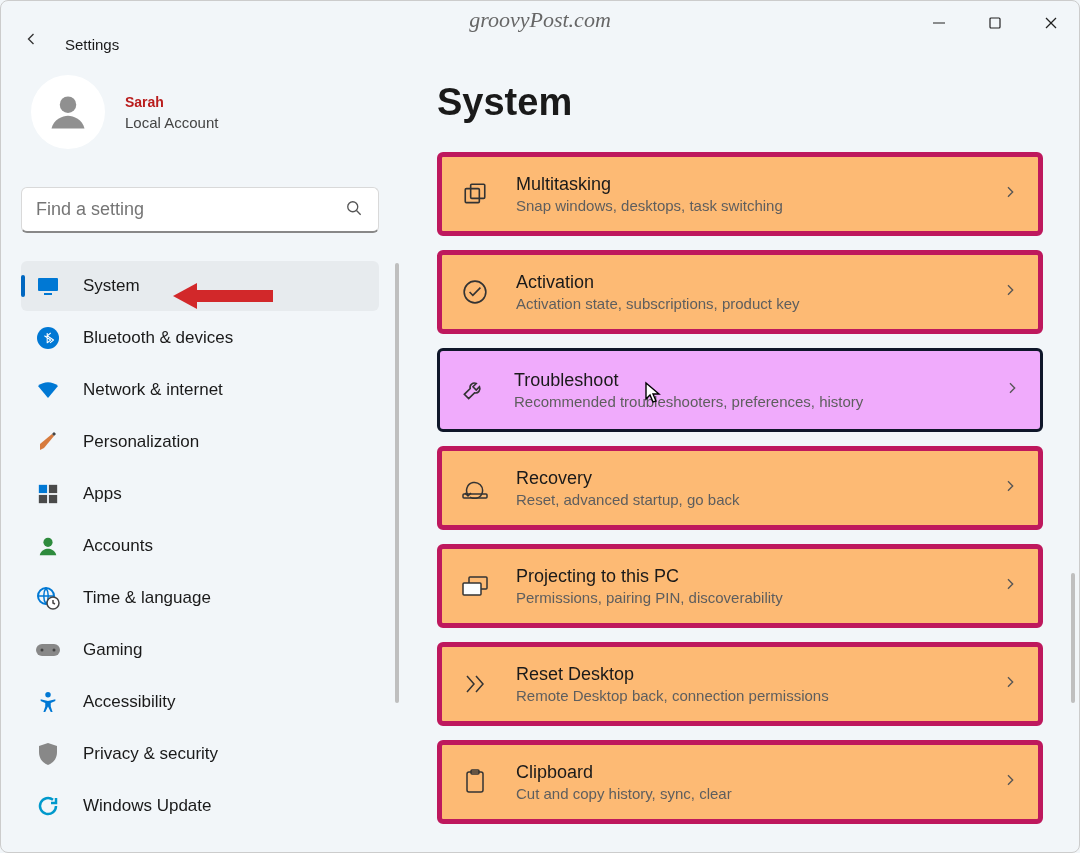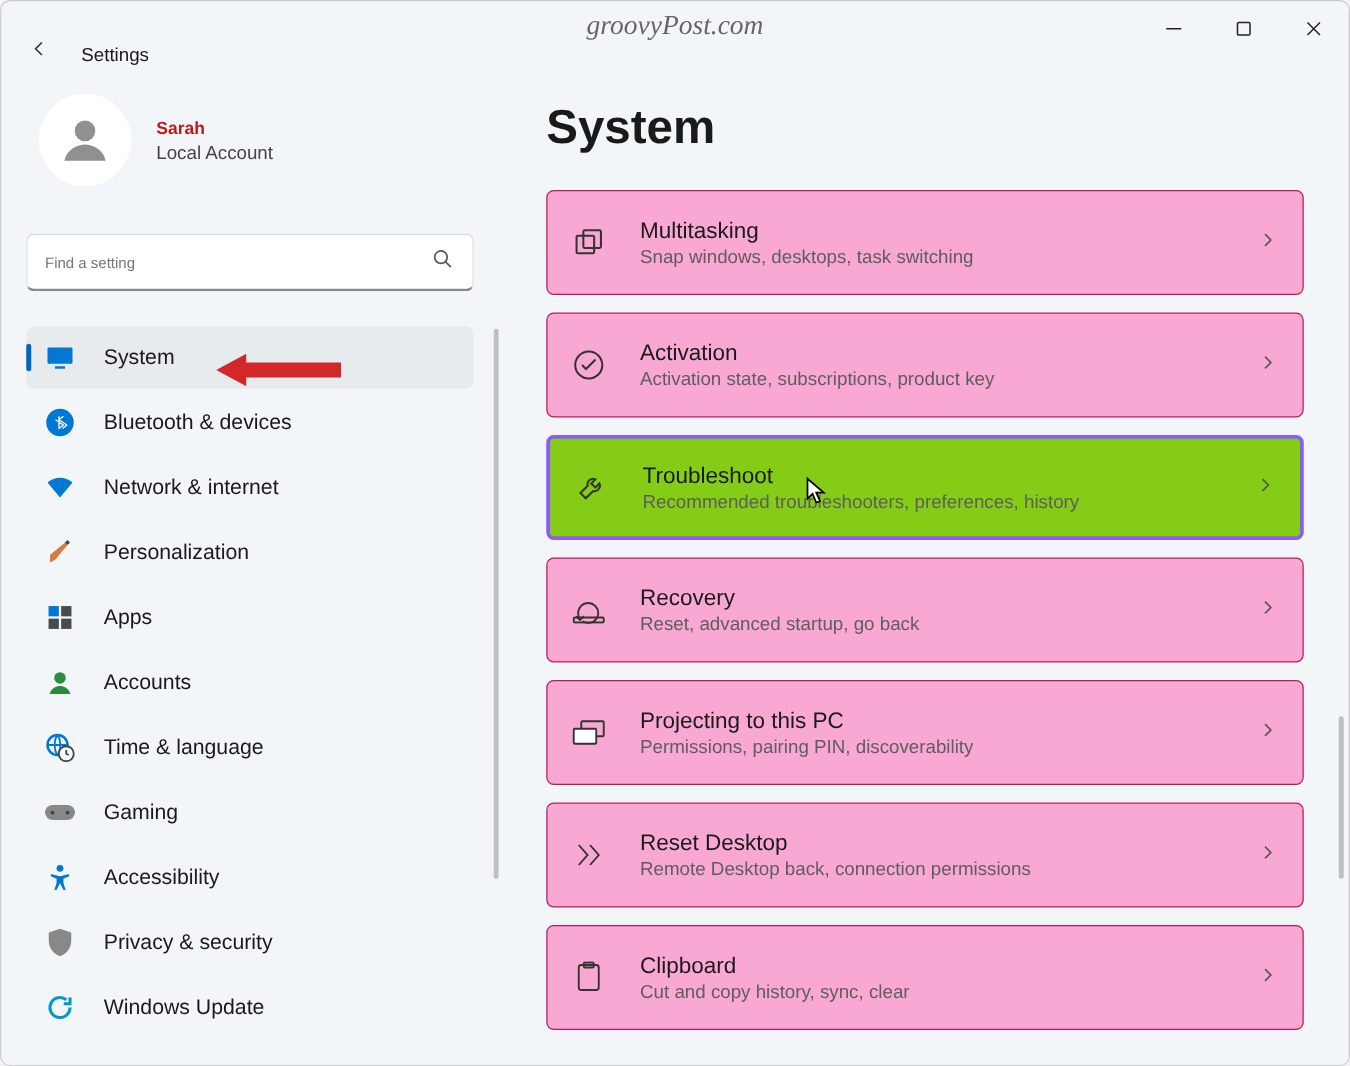--- a/index.html
+++ b/index.html
@@ -82,21 +82,21 @@
     height: 46px;
     background: #fff;
     border: 1px solid #d9d9d9;
     border-bottom: 2px solid #888;
     border-radius: 6px;
     display: flex; align-items: center;
     padding: 0 14px;
   }
   .search input {
     flex: 1; border: none; outline: none;
-    font-size: 12px; color: #555;
+    font-size: 18px; color: #555;
     background: transparent;
   }
   .search .sicon { color: #555; }
   .nav {
     padding: 6px 6px;
     position: relative;
   }
   .nav-scroll-track {
     position: absolute;
     right: 0px;
@@ -137,33 +137,33 @@
     overflow: hidden;
     position: relative;
   }
   .main h1 {
     font-size: 38px;
     font-weight: 600;
     color: #1a1a1a;
     margin-bottom: 28px;
   }
   .card {
-    background: #f9a8d4;
-    border: 1px solid #be185d;
+    background: #fdba74;
+    border: 5px solid #be185d;
     border-radius: 6px;
     height: 84px;
     margin-bottom: 14px;
     display: flex;
     align-items: center;
     padding: 0 20px 0 18px;
     cursor: pointer;
   }
   .card.highlight {
-    border: 3px solid #8b5cf6;
-    background: #84cc16;
+    border: 3px solid #0f172a;
+    background: #f0abfc;
   }
   .card .cicon {
     width: 30px; height: 30px;
     margin-right: 26px;
     color: #333;
     flex-shrink: 0;
     display:flex;align-items:center;justify-content:center;
   }
   .card .ctext { flex: 1; }
   .card .ctitle { font-size: 18px; color: #1a1a1a; }

